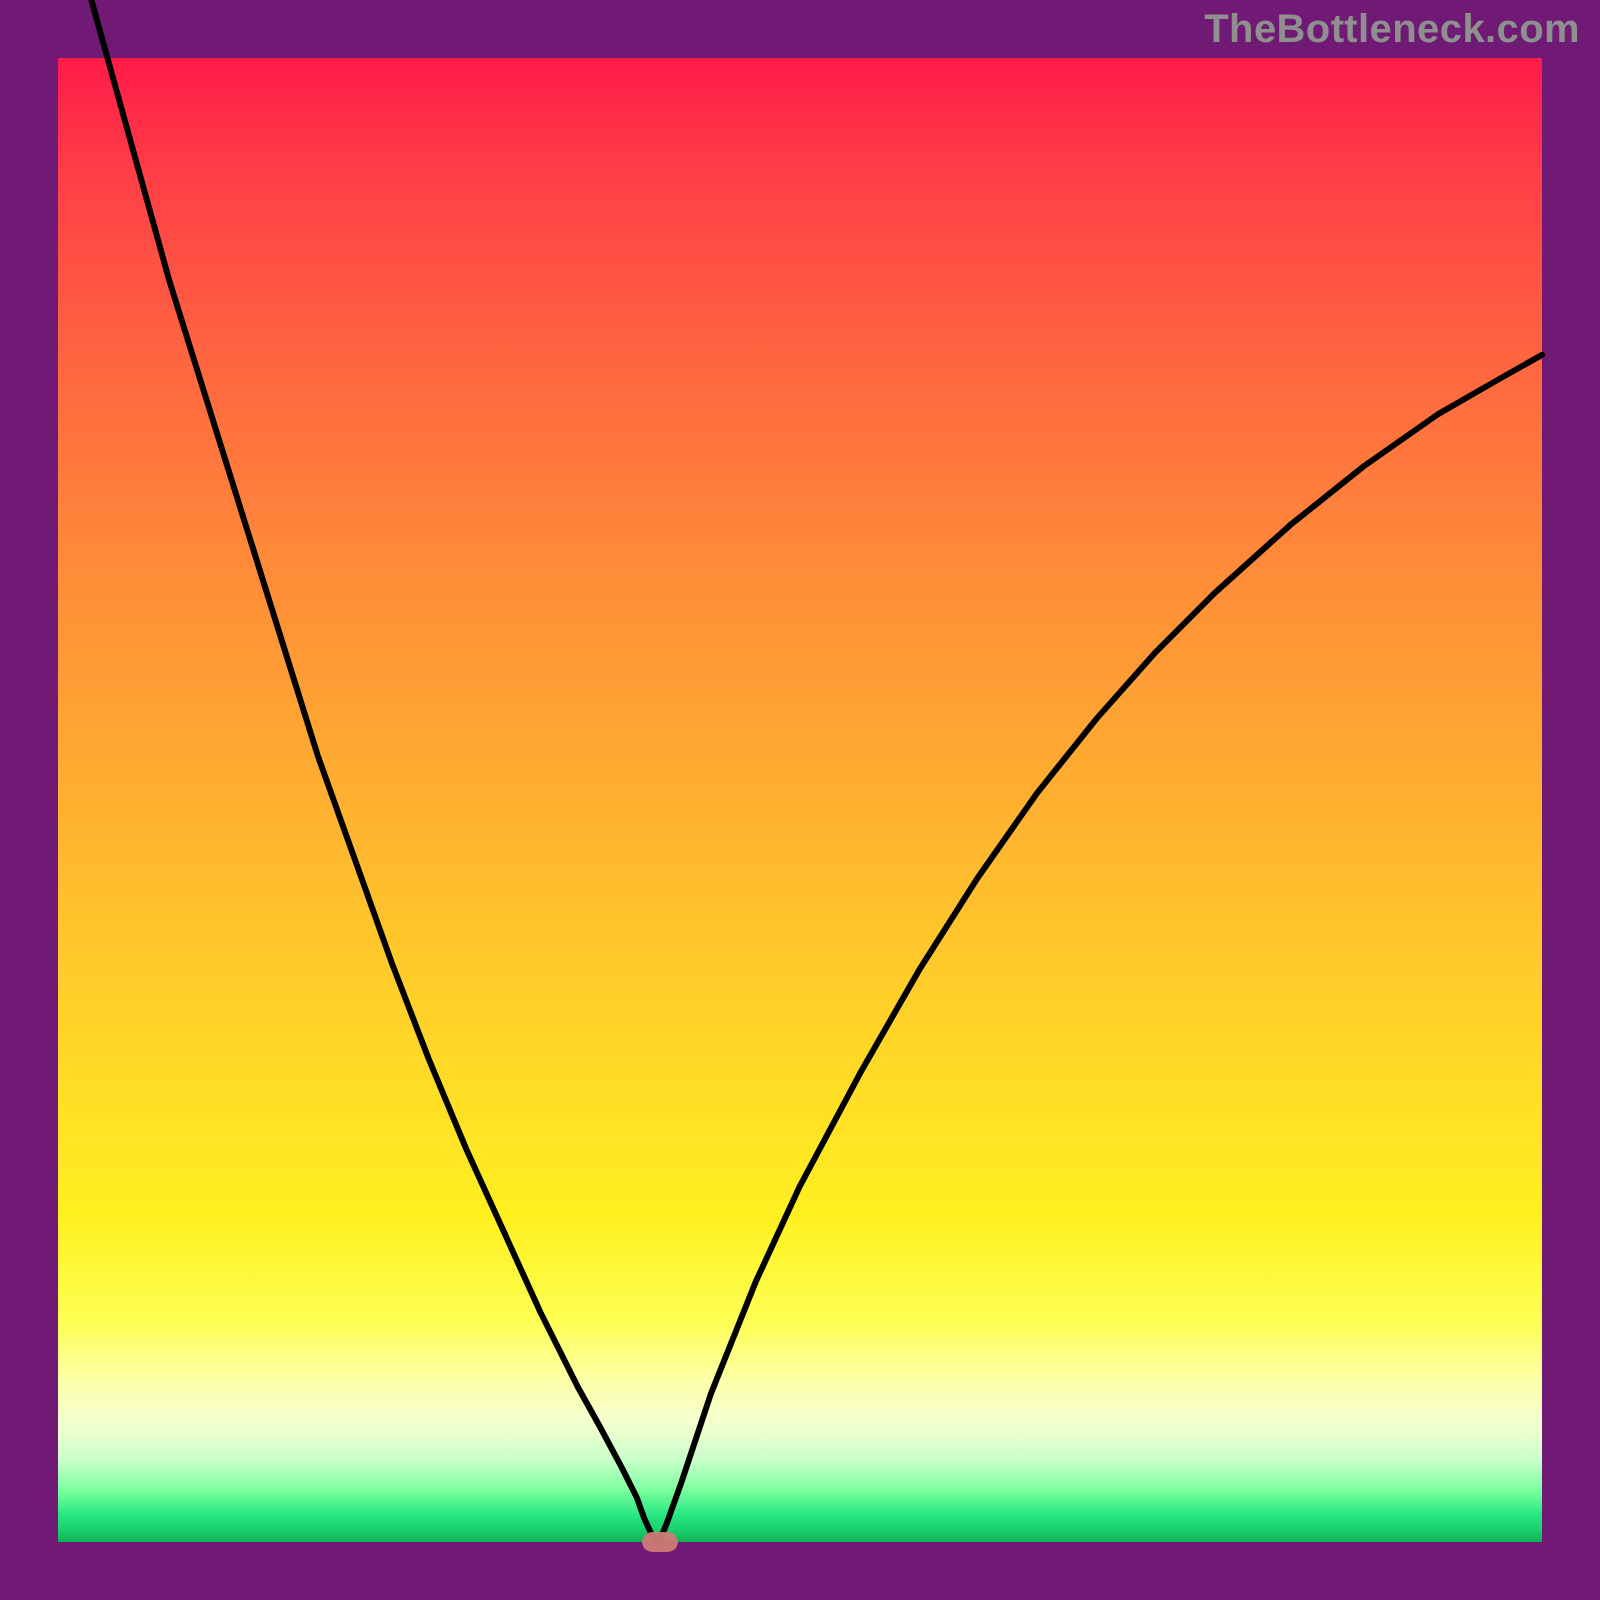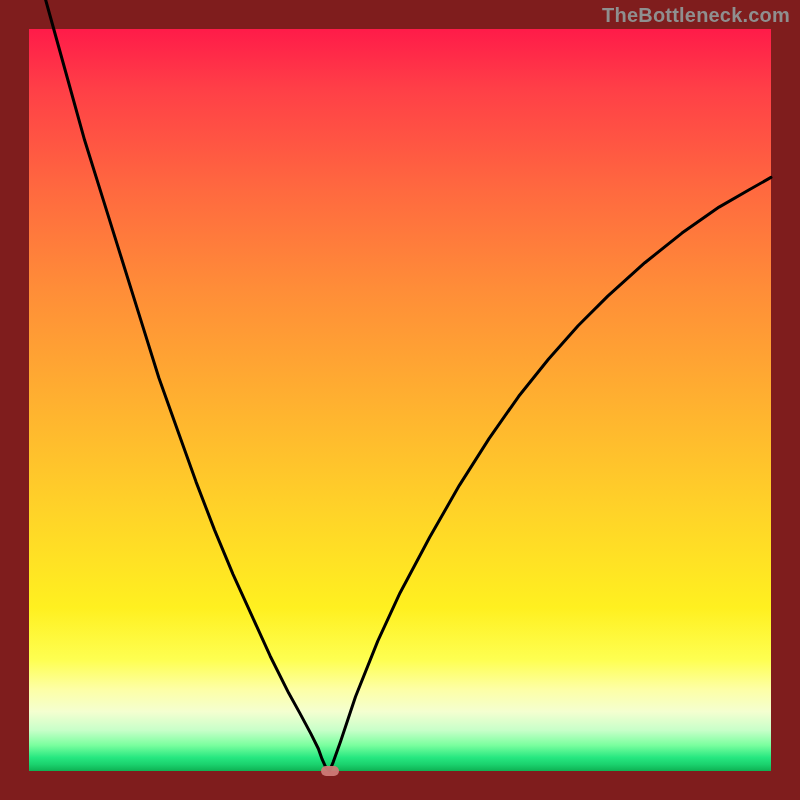--- a/index.html
+++ b/index.html
@@ -9,21 +9,21 @@
     height: 800px;
     background: #000000;
     overflow: hidden;
   }
   .frame {
     position: absolute;
     left: 0;
     top: 0;
     width: 800px;
     height: 800px;
-    background: #7f1d1d;
+    background: #701a75;
   }
   .plot {
     position: absolute;
     left: 29px;
     top: 29px;
     width: 742px;
     height: 742px;
     background: linear-gradient(to bottom,
       #ff1b49 0%,
       #ff3f47 8%,

